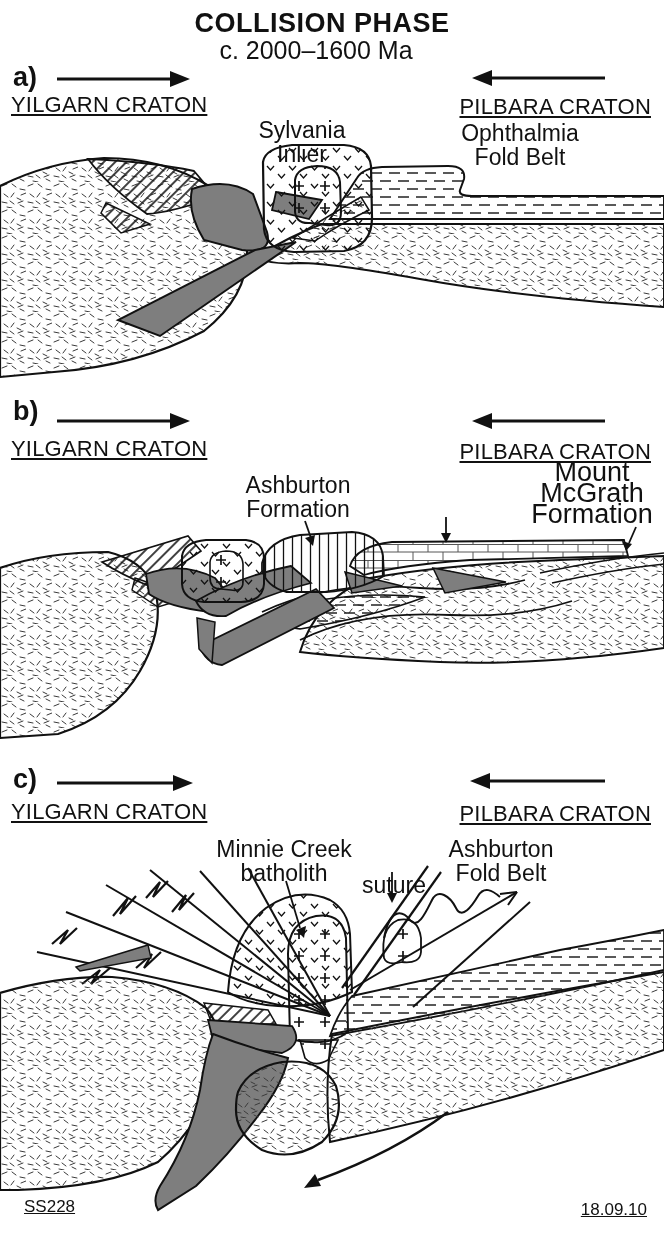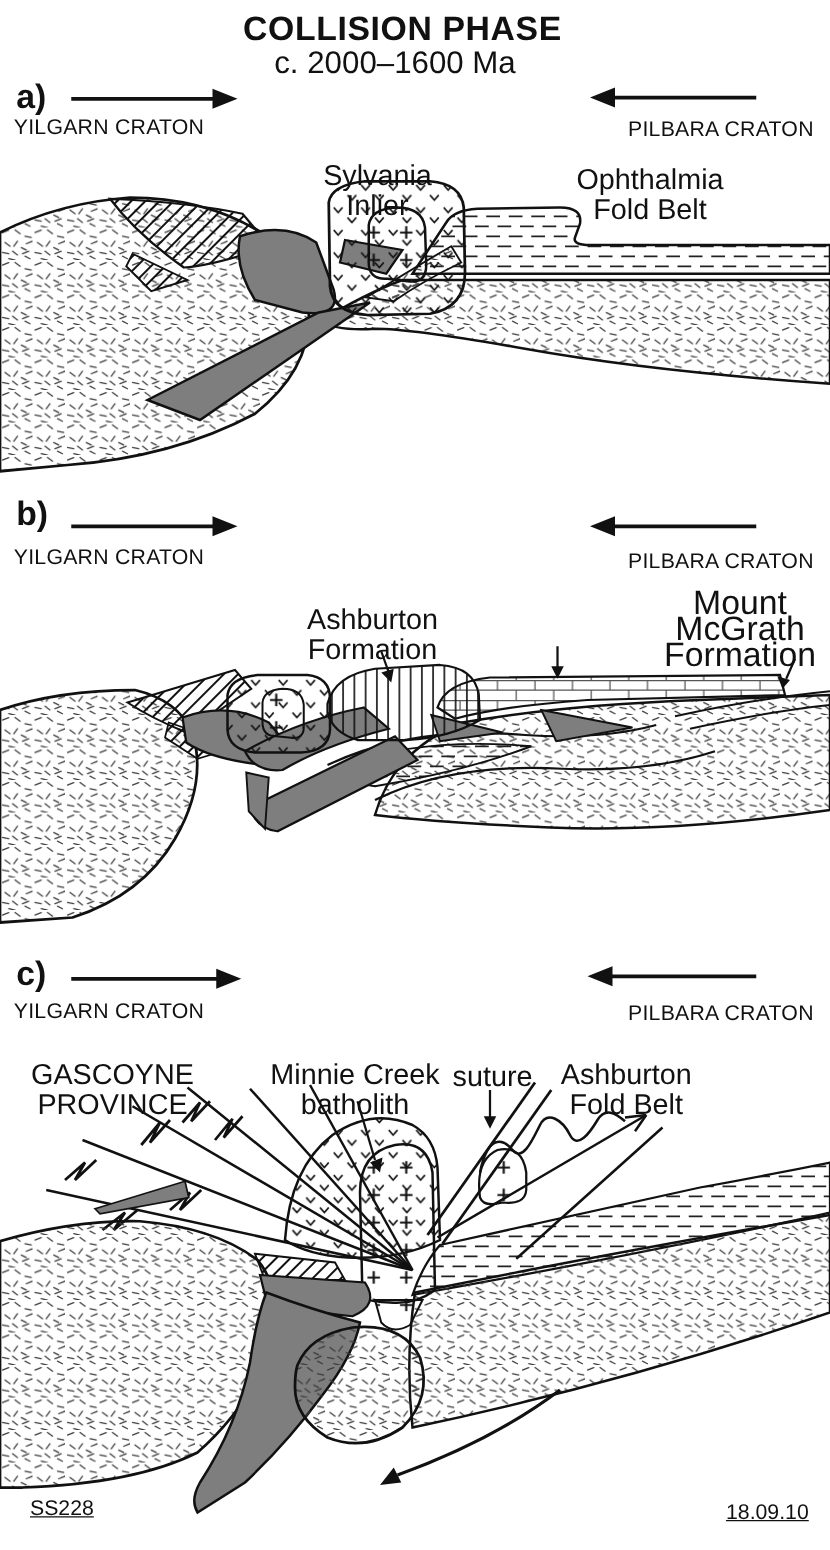--- a/index.html
+++ b/index.html
@@ -3,22 +3,22 @@
 <meta charset="utf-8">
 <style>
   html,body{margin:0;padding:0;background:#ffffff;}
   .canvas{position:relative;width:664px;height:1240px;background:#fff;
           font-family:"Liberation Sans","DejaVu Sans",sans-serif;color:#111;overflow:hidden;}
   .abs{position:absolute;}
   .cx{transform:translateX(-50%);text-align:center;}
   .title{font-size:27px;font-weight:bold;letter-spacing:.5px;white-space:nowrap;}
   .subtitle{font-size:25px;white-space:nowrap;}
   .plabel{font-size:27px;font-weight:bold;}
-  .craton{font-size:17px;letter-spacing:.2px;white-space:nowrap;}
-  .ann{font-size:23px;line-height:24px;white-space:nowrap;margin-top:10px;}
+  .craton{font-size:22px;letter-spacing:.2px;white-space:nowrap;text-decoration:underline;}
+  .ann{font-size:23px;line-height:24px;white-space:nowrap;}
   .ann.small{font-size:27px;line-height:21px;}
   .foot{font-size:17px;white-space:nowrap;text-decoration:underline;}
   svg.art{position:absolute;left:0;top:0;}
 </style>
 </head>
 <body>
 
 <div class="canvas">
 
   <svg class="art" width="664" height="1240" viewBox="0 0 664 1240">
@@ -196,29 +196,25 @@
   </div>
   <div class="abs cx ann small" style="left:592px;top:462px">
     <div>Mount</div>
     <div>McGrath</div>
     <div>Formation</div>
   </div>
 
   <div class="abs plabel" style="left:13px;top:764px">c)</div>
   <div class="abs craton" style="left:11px;top:799px">YILGARN CRATON</div>
   <div class="abs craton" style="right:13px;top:801px">PILBARA CRATON</div>
-  <div class="abs cx ann" style="left:90px;top:837px">
-    <div>GASCOYNE</div>
-    <div>PROVINCE</div>
-  </div>
   <div class="abs cx ann" style="left:284px;top:837px">
     <div>Minnie Creek</div>
     <div>batholith</div>
   </div>
-  <div class="abs cx ann" style="left:394px;top:839px">
+  <div class="abs cx ann" style="left:394px;top:873px">
     <div>suture</div>
   </div>
   <div class="abs cx ann" style="left:501px;top:837px">
     <div>Ashburton</div>
     <div>Fold Belt</div>
   </div>
 
   <div class="abs foot" style="left:24px;top:1197px">SS228</div>
   <div class="abs foot" style="right:17px;top:1200px">18.09.10</div>
 

